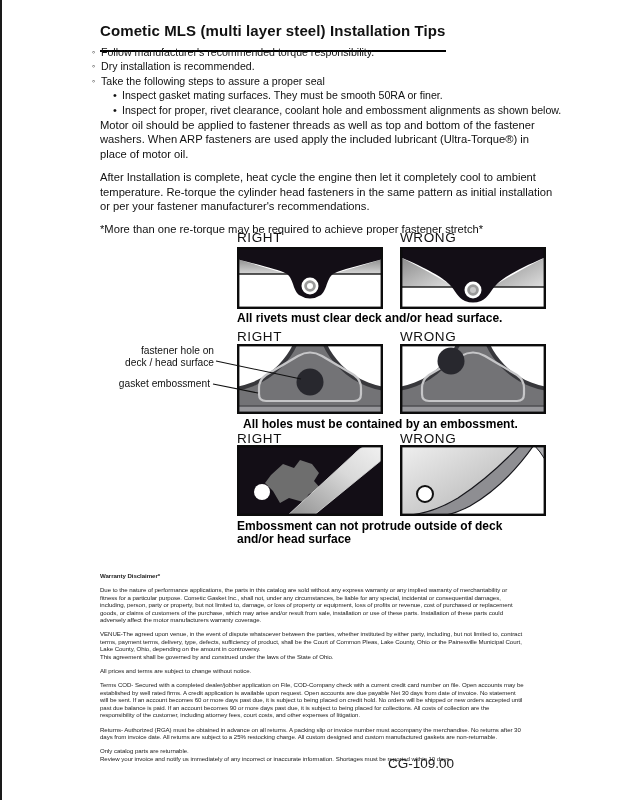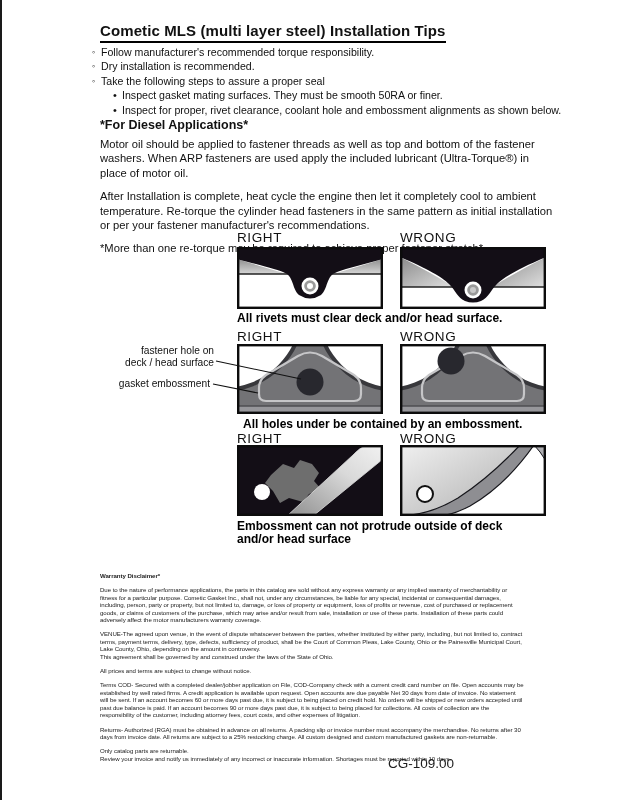--- a/index.html
+++ b/index.html
@@ -4,21 +4,21 @@
 <style>
   * { margin:0; padding:0; box-sizing:border-box; }
   html,body { background:#ffffff; }
   body { font-family:"Liberation Sans","DejaVu Sans",sans-serif; color:#111; }
   #page { position:relative; width:618px; height:800px; background:#fff; overflow:hidden; }
 
   #left-rule { position:absolute; left:0; top:0; width:2px; height:800px; background:#1a1a1a; }
 
   
   #title { position:absolute; left:100px; top:22px; font-size:15px; font-weight:bold;
-           border-bottom:2px solid #000; padding-bottom:2px; letter-spacing:.1px; }
+           border-bottom:2px solid #000; padding-bottom:11px; letter-spacing:.1px; }
 
   
   #tips { position:absolute; left:92px; top:45px; width:470px; font-size:10.6px; }
   .tip-row { display:flex; align-items:flex-start; line-height:14.4px; }
   .tip-marker { width:9px; flex:0 0 9px; text-align:left; font-size:9px; line-height:14.4px; }
   .sub-list { margin-left:21px; }
   .sub-marker { width:9px; flex:0 0 9px; font-size:11px; line-height:14.4px; }
 
   
   #diesel { position:absolute; left:100px; top:118px; width:456px; }
@@ -72,21 +72,20 @@
         <span>Inspect gasket mating surfaces.  They must be smooth 50RA or finer.</span>
       </div>
       <div class="tip-row">
         <span class="sub-marker">•</span>
         <span>Inspect for proper, rivet clearance, coolant hole and embossment alignments as shown below.</span>
       </div>
     </div>
   </div>
 
   <div id="diesel">
-    <h2>*For Diesel Applications*</h2>
     <p>Motor oil should be applied to fastener threads as well as top and bottom of the fastener washers. When ARP fasteners are used apply the included lubricant (Ultra-Torque®) in place of motor oil.</p>
     <p>After Installation is complete, heat cycle the engine then let it completely cool to ambient temperature. Re-torque the cylinder head fasteners in the same pattern as initial installation or per your fastener manufacturer's recommendations.</p>
     <p>*More than one re-torque may be required to achieve proper fastener stretch*</p>
   </div>
 
   <div id="diagrams">
 
     <div class="dg-label" style="left:237px; top:2px;">RIGHT</div>
     <div class="dg-label" style="left:400px; top:2px;">WRONG</div>
 
@@ -164,21 +163,21 @@
         <rect y="62" width="146" height="8" fill="#97979b"></rect>
         <line x1="0" y1="62" x2="146" y2="62" stroke="#4e4e52" stroke-width="1.6"></line>
         <circle cx="-14" cy="-34" r="80" fill="#ffffff" stroke="#38383c" stroke-width="4"></circle>
         <circle cx="160" cy="-34" r="80" fill="#ffffff" stroke="#38383c" stroke-width="4"></circle>
         <path d="M22,50 V44 Q22,36 29,31 L61,12 Q73,5 85,12 L117,31 Q124,36 124,44 V50 Q124,57 117,57 L29,57 Q22,57 22,50 Z" fill="none" stroke="#c6c6c8" stroke-width="2.2"></path>
         <circle cx="51" cy="17" r="13.5" fill="#28282e"></circle>
         <rect x="1.2" y="1.2" width="143.6" height="67.6" fill="none" stroke="#0c0c0c" stroke-width="2.4"></rect>
       </svg>
     </div>
 
-    <div class="dg-caption" style="left:243px; top:190px;">All holes under be contained by an embossment.</div>
+    <div class="dg-caption" style="left:243px; top:190px;">All holes must be contained by an embossment.</div>
 
     <div class="dg-label" style="left:237px; top:203px;">RIGHT</div>
     <div class="dg-label" style="left:400px; top:203px;">WRONG</div>
 
     <div class="dg-box" style="left:237px; top:217px;">
       <svg width="146" height="71" viewBox="0 0 146 71">
         <defs>
           <linearGradient id="g3" x1="0" y1="1" x2="1" y2="0">
             <stop offset="0" stop-color="#8e8e8e"></stop>
               <stop offset="0.6" stop-color="#d9d9d9"></stop>

